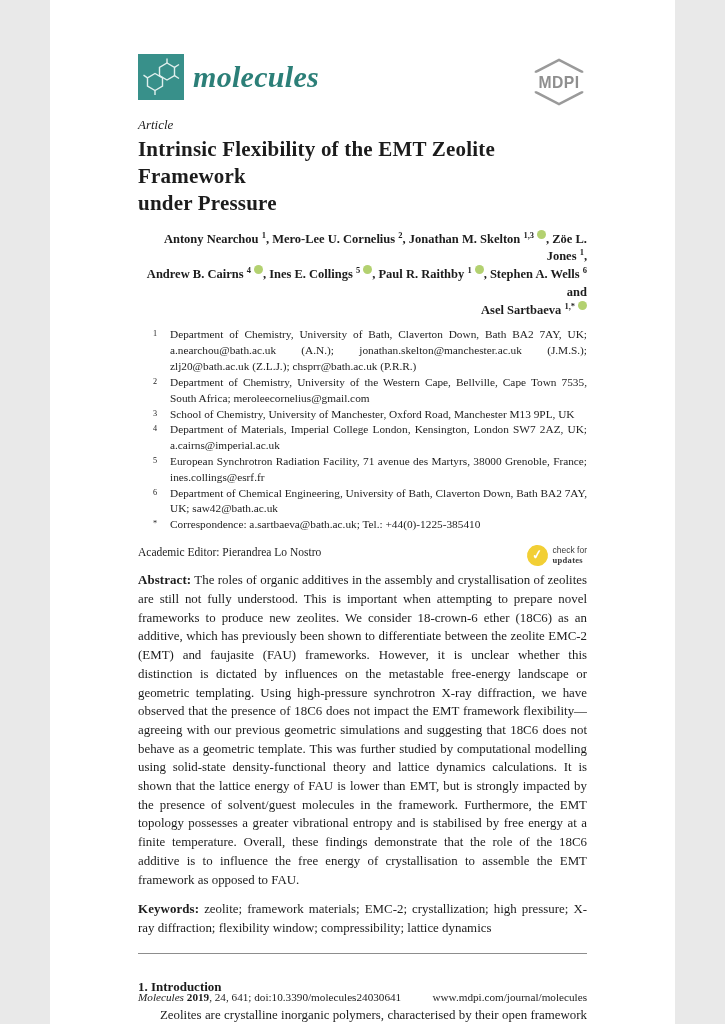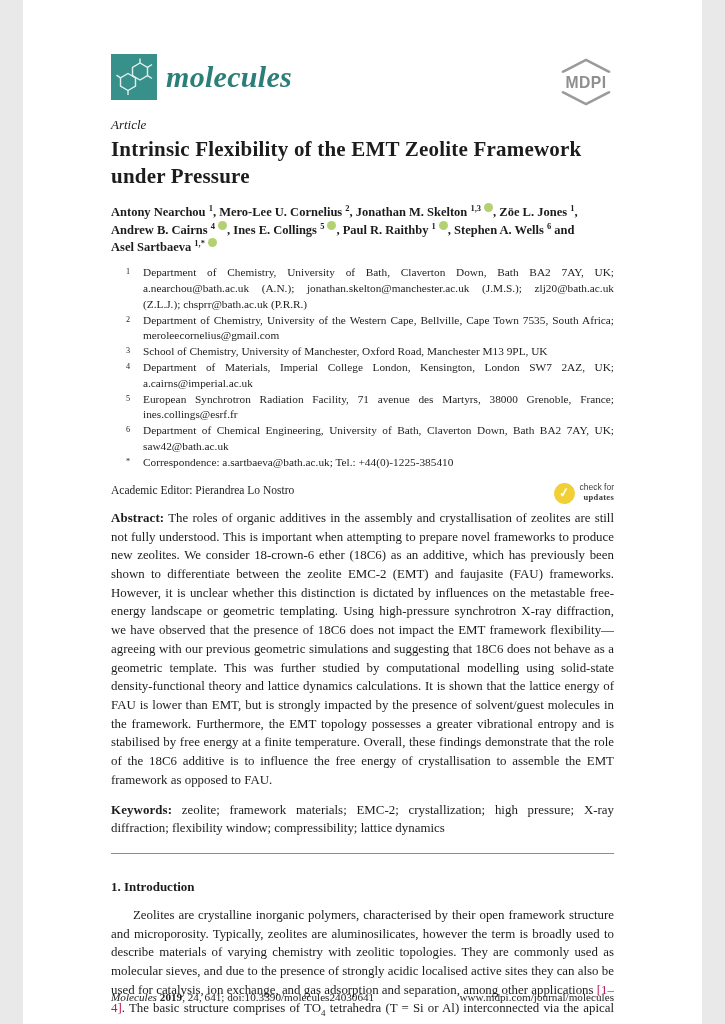--- a/index.html
+++ b/index.html
@@ -1,46 +1,46 @@
 <!DOCTYPE html>
 <html><head>
 <meta charset="utf-8">
 <style>
   html,body{margin:0;padding:0;background:#e9e9e9;}
   .page{
-    position:relative;width:679px;height:1024px;margin:0 auto;background:#ffffff;
+    position:relative;width:625px;height:1024px;margin:0 auto;background:#ffffff;
     font-family:"Liberation Serif", serif;color:#1c1c1c;overflow:hidden;
     box-sizing:border-box;padding:54px 88px 0 88px;
   }
   
   .hdr{display:flex;justify-content:space-between;align-items:flex-start;height:50px;}
   .logo-group{display:flex;align-items:center;}
   .logo-square{width:46px;height:46px;display:inline-block;line-height:0;}
   .logo-text{font-size:30px;font-style:italic;font-weight:bold;color:#2c7f78;margin-left:9px;letter-spacing:0.3px;}
   .mdpi-logo{margin-top:4px;line-height:0;}
   
   .article-type{font-style:italic;font-size:13px;margin-top:13px;}
   .title{font-size:21px;font-weight:bold;line-height:1.28;margin-top:3px;letter-spacing:0.2px;}
   
-  .authors{font-weight:bold;font-size:12.5px;line-height:1.42;margin-top:13px;text-align:left;}
+  .authors{font-weight:bold;font-size:12.5px;line-height:1.42;margin-top:13px;text-align:right;}
   .authors sup{font-size:68%;line-height:0;}
   .orcid{display:inline-block;width:9px;height:9px;border-radius:50%;background:#b3d170;margin-left:3px;position:relative;top:-4px;}
   
   .affs{margin-top:8px;font-size:11.3px;line-height:1.4;}
   .aff-row{display:flex;}
   .aff-sup{flex:0 0 17px;margin-left:15px;font-size:8.2px;padding-top:1px;}
   .aff-text{flex:1;text-align:justify;}
   
   .editor-block{position:relative;margin-top:11px;font-size:11.5px;line-height:1.42;}
   .check-badge{position:absolute;right:0;top:1px;display:flex;align-items:center;cursor:pointer;}
   .check-icon{width:21px;height:21px;border-radius:50%;background:#f2cf35;color:#ffffff;
     font-family:"Liberation Sans",sans-serif;font-weight:bold;font-size:13px;display:flex;
     align-items:center;justify-content:center;transform:rotate(-8deg);}
   .check-text{margin-left:5px;font-family:"Liberation Sans",sans-serif;font-size:8.5px;
-    color:#3b3b3b;line-height:1.15;display:flex;flex-direction:column;align-items:flex-end;}
+    color:#3b3b3b;line-height:1.15;display:flex;flex-direction:column;}
   .check-text .b2{font-weight:bold;letter-spacing:0.3px;font-family:Liberation Serif, serif;}
   
   .para{font-size:12.9px;line-height:1.45;text-align:justify;margin:11px 0 0 0;}
   .para b{letter-spacing:0.1px;}
   .rule{border:none;border-top:1.5px solid #8d8d8d;margin:15px 0 0 0;}
   .section-h{font-size:13px;font-weight:bold;margin:25px 0 0 0;}
   .indent{text-indent:22px;}
   .cite{color:#be185d;cursor:pointer;}
   sub{font-size:70%;}
   

